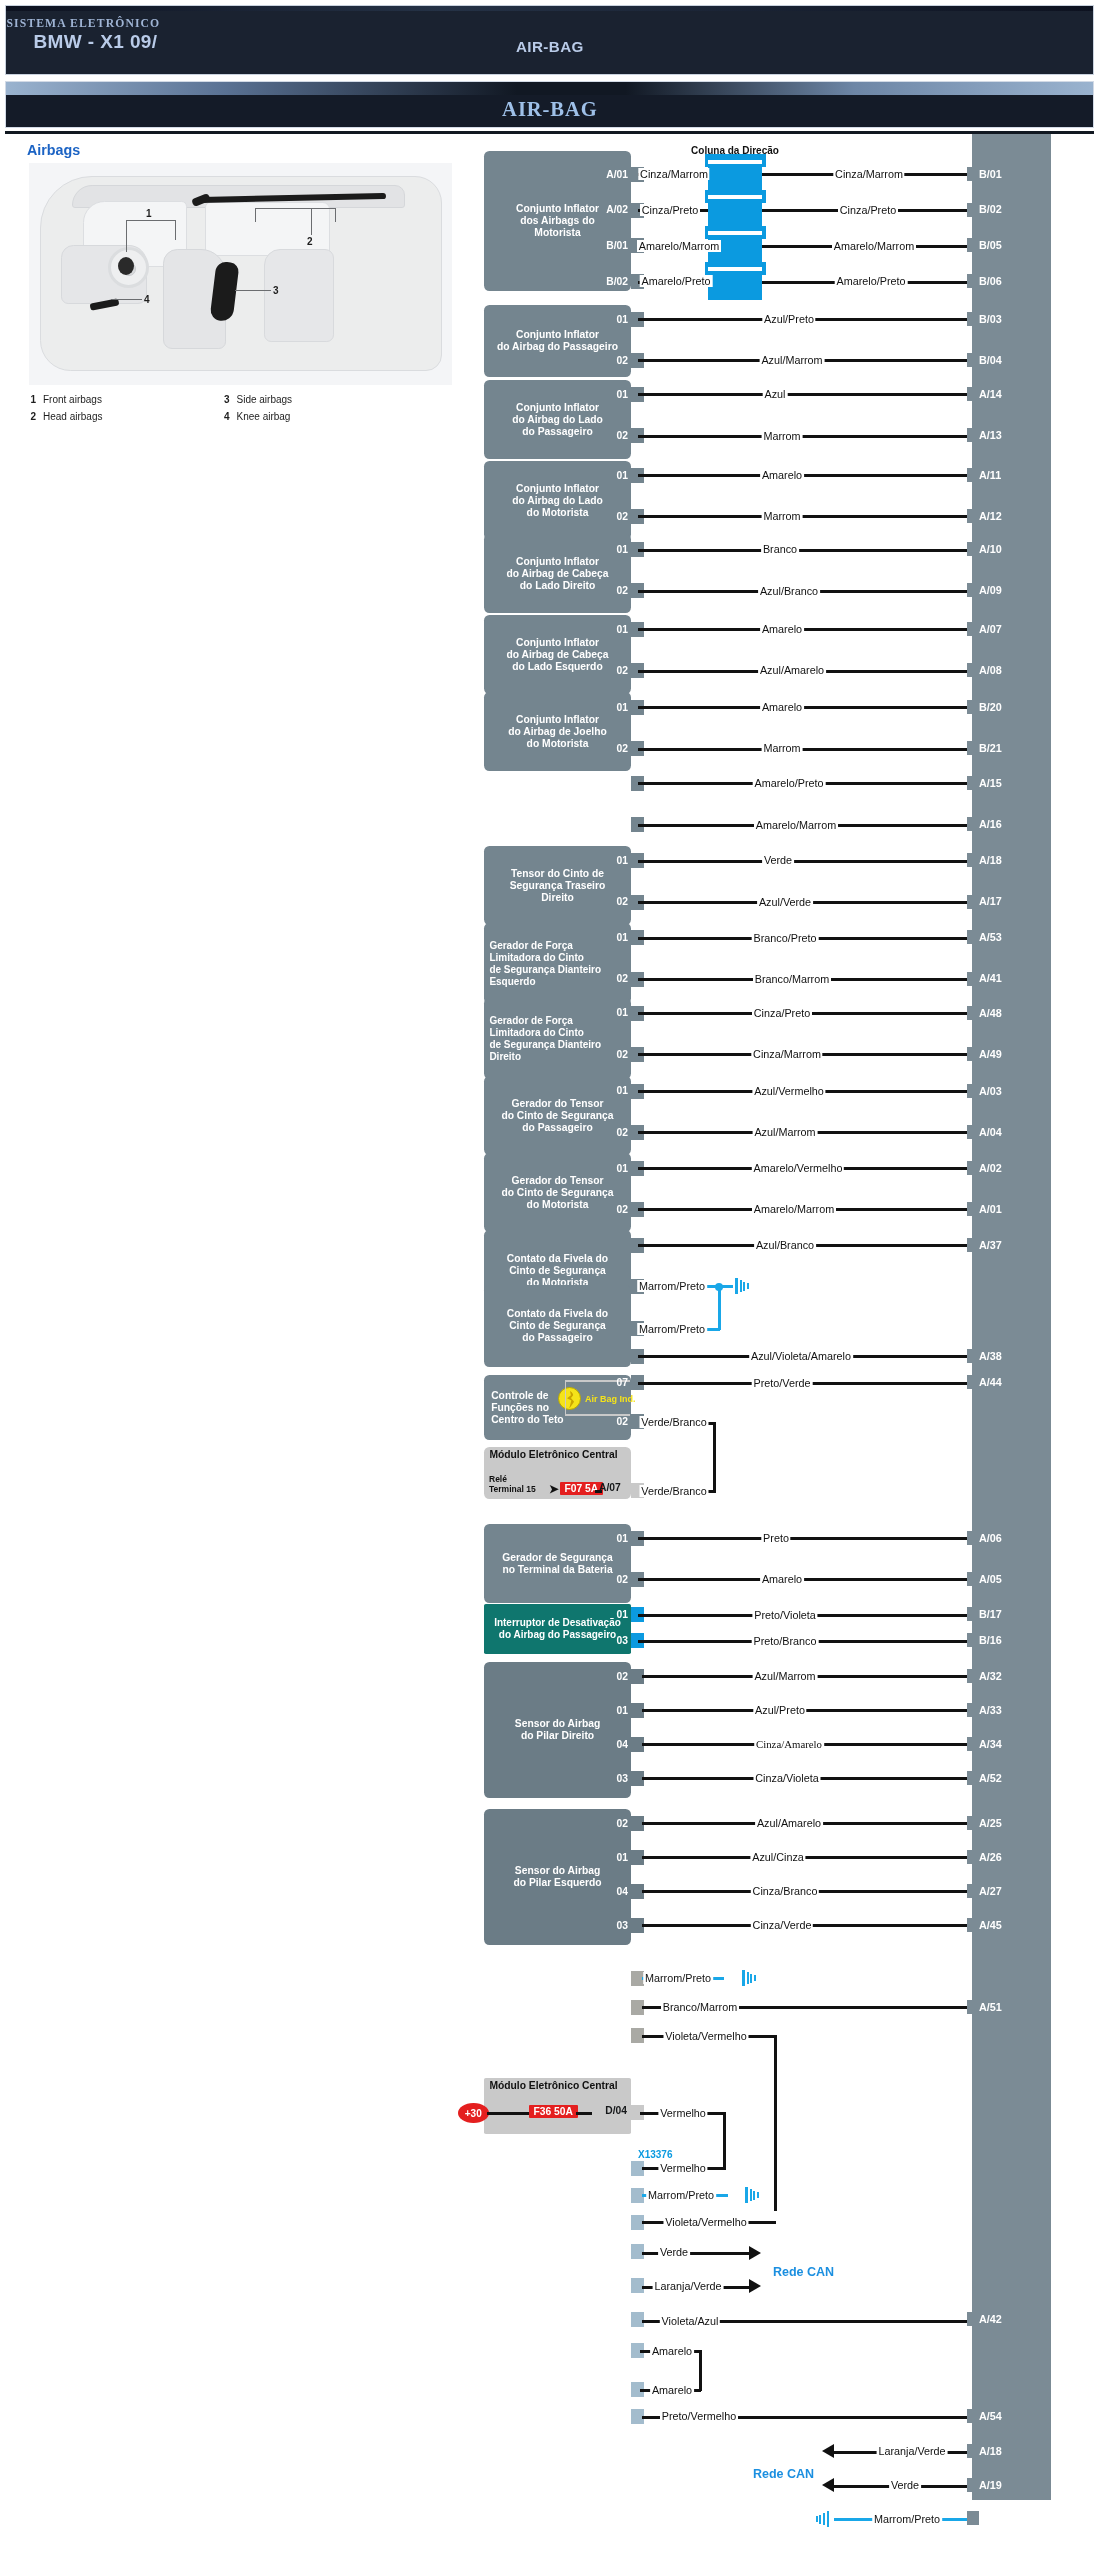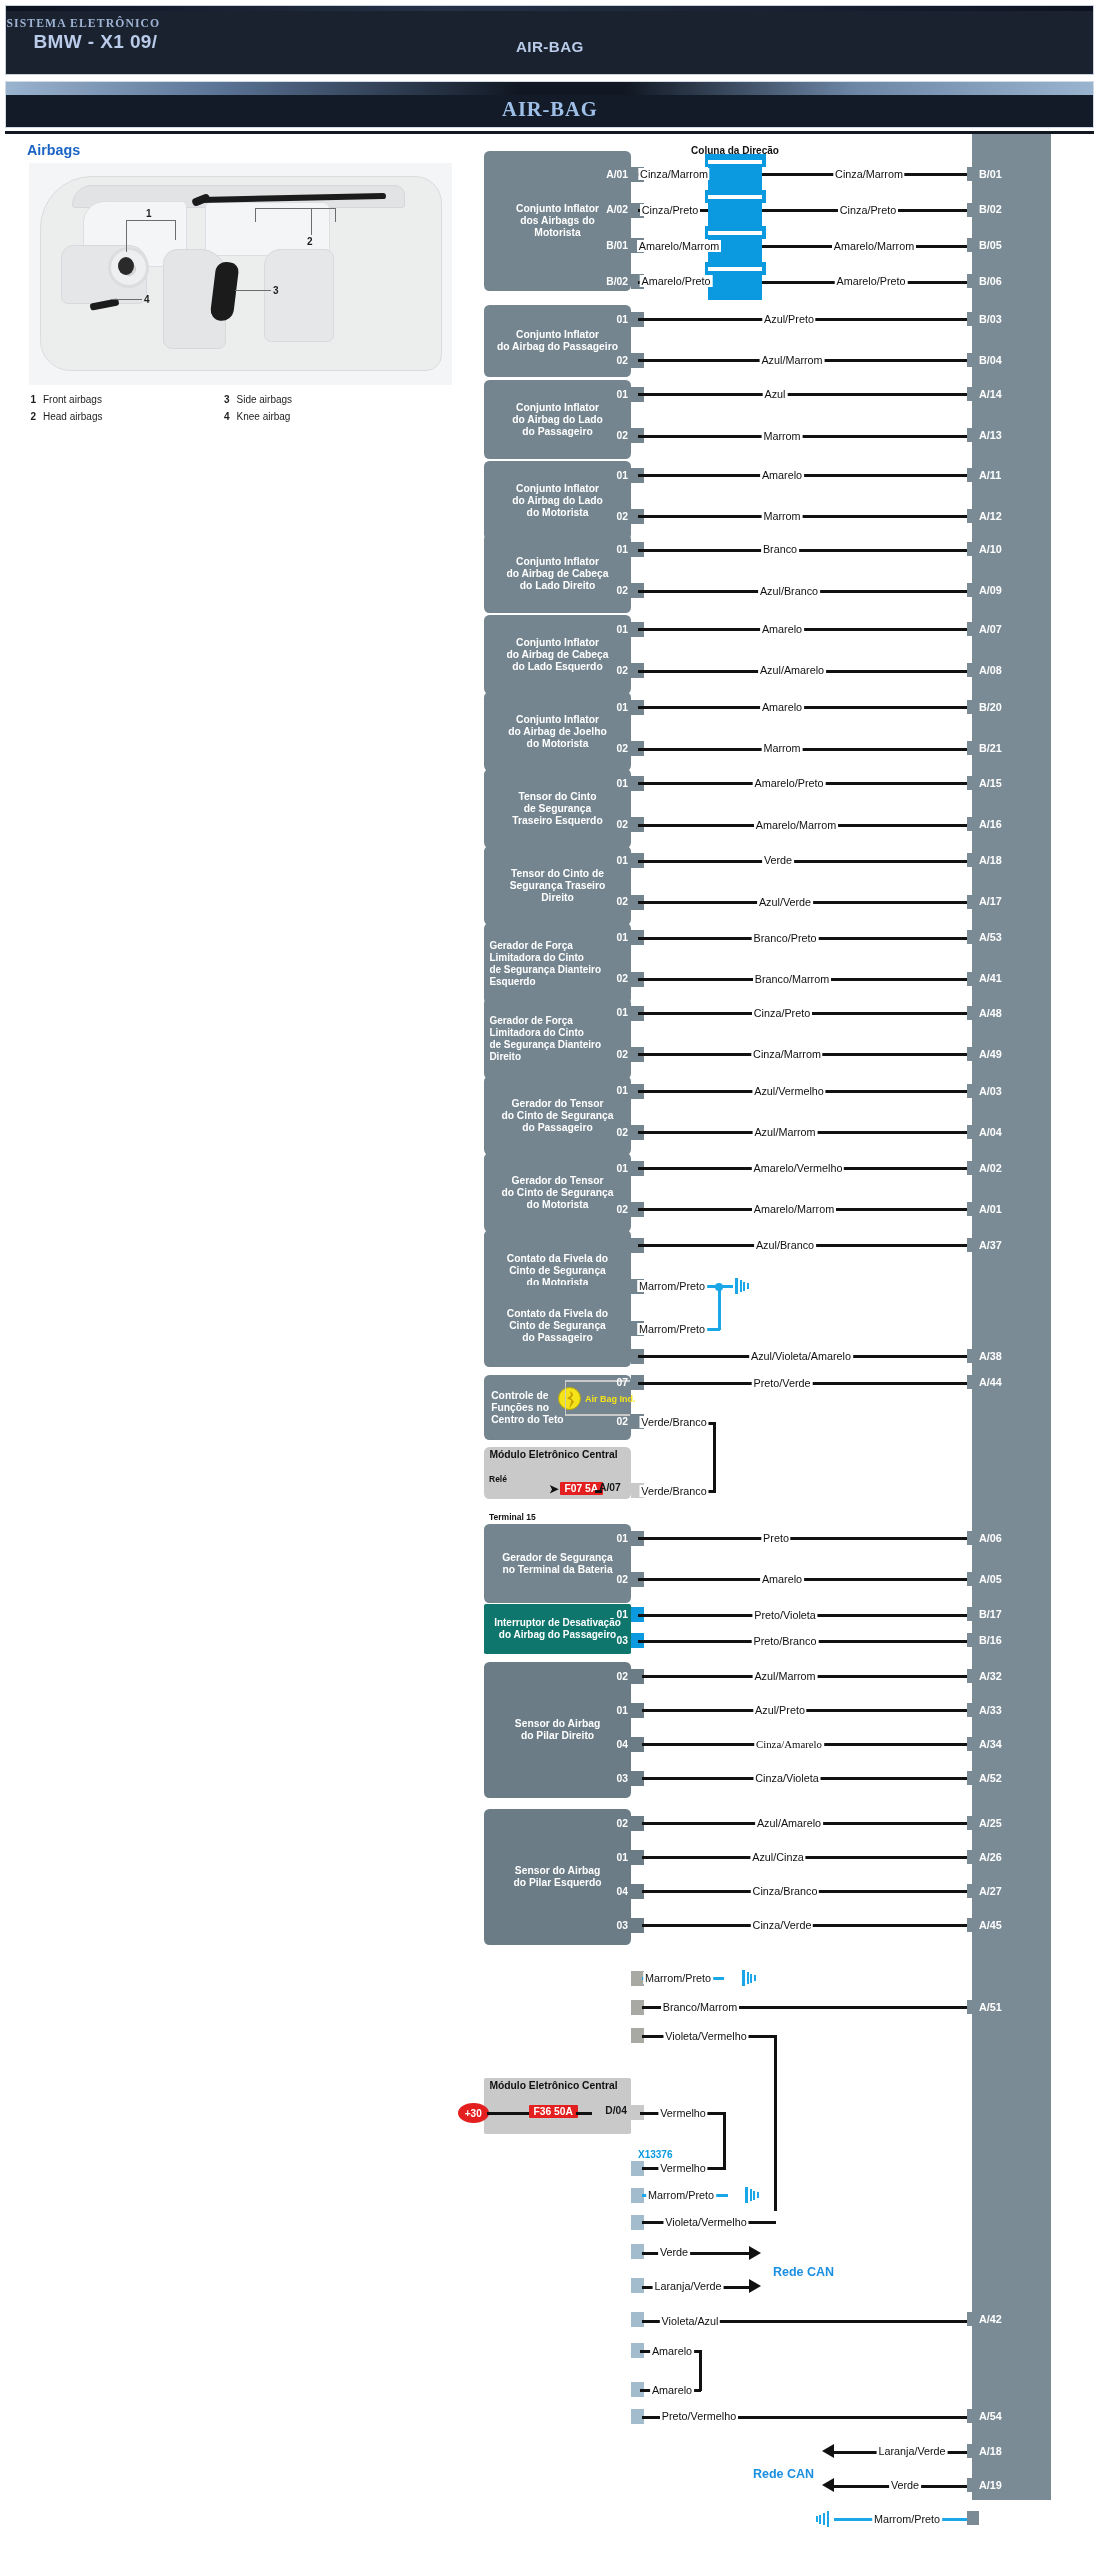--- a/index.html
+++ b/index.html
@@ -507,27 +507,20 @@
   <div class="pin-r" style="left:967px; top:700px;"></div>
   <div class="pinlabel-r" style="left:979px; top:701px;">B/20</div>
 
   <div class="pin-l" style="left:631px; top:741px;"></div>
   <div class="pinlabel-l" style="left:581px; top:743px; width:47px;">02</div>
   <div class="wire" style="left:638px; top:748px; width:334px;"></div>
   <div class="wirelabel" style="left:782px; top:748px;">Marrom</div>
   <div class="pin-r" style="left:967px; top:741px;"></div>
   <div class="pinlabel-r" style="left:979px; top:742px;">B/21</div>
 
-  <div class="mbox" style="left:484px; top:769px; width:147px; height:79px;">
-    <div class="mbox-inner">
-      <div>Tensor do Cinto</div>
-      <div>de Segurança</div>
-      <div>Traseiro Esquerdo</div>
-    </div>
-  </div>
   <div class="pin-l" style="left:631px; top:776px;"></div>
   <div class="pinlabel-l" style="left:581px; top:778px; width:47px;">01</div>
   <div class="wire" style="left:638px; top:782px; width:334px;"></div>
   <div class="wirelabel" style="left:789px; top:783px;">Amarelo/Preto</div>
   <div class="pin-r" style="left:967px; top:776px;"></div>
   <div class="pinlabel-r" style="left:979px; top:777px;">A/15</div>
 
   <div class="pin-l" style="left:631px; top:817px;"></div>
   <div class="pinlabel-l" style="left:581px; top:819px; width:47px;">02</div>
   <div class="wire" style="left:638px; top:824px; width:334px;"></div>
@@ -709,21 +702,21 @@
   <div class="wire" style="left:640px; top:1422px; width:75px;"></div>
   <div class="wirelabel" style="left:674px; top:1422px;">Verde/Branco</div>
   <div class="vline" style="left:713px; top:1422px; height:71px;"></div>
 
   <div class="mbox gray-pale" style="left:484px; top:1447px; width:147px; height:52px; justify-content:flex-start; align-items:flex-start;">
     <div class="mbox-inner" style="text-align:left;">
       <div class="" style="color:#111; font-size:10.3px;">Módulo Eletrônico Central</div>
     </div>
   </div>
   <div class="small-lbl" style="left:489px; top:1474px;">Relé</div>
-  <div class="small-lbl" style="left:489px; top:1484px;margin-top:28px;">Terminal 15</div>
+  <div class="small-lbl" style="left:489px; top:1484px;">Terminal 15</div>
   <div style="position:absolute; left:549px; top:1482px; color:#111; font-size:11.7px; font-weight:bold;">➤</div>
   <div class="fuse" style="left:560px; top:1482px;">F07 5A</div>
   <div class="wire" style="left:595px; top:1490px; width:7.2px;"></div>
   <div class="pinlabel-l dk" style="left:599px; top:1482px; width:32px; text-align:left;">A/07</div>
   <div class="pin-l pale" style="left:631px; top:1483px;"></div>
   <div class="wire" style="left:640px; top:1490px; width:75px;"></div>
   <div class="wirelabel" style="left:674px; top:1491px;">Verde/Branco</div>
 
   <div class="mbox" style="left:484px; top:1524px; width:147px; height:79px;">
     <div class="mbox-inner">

